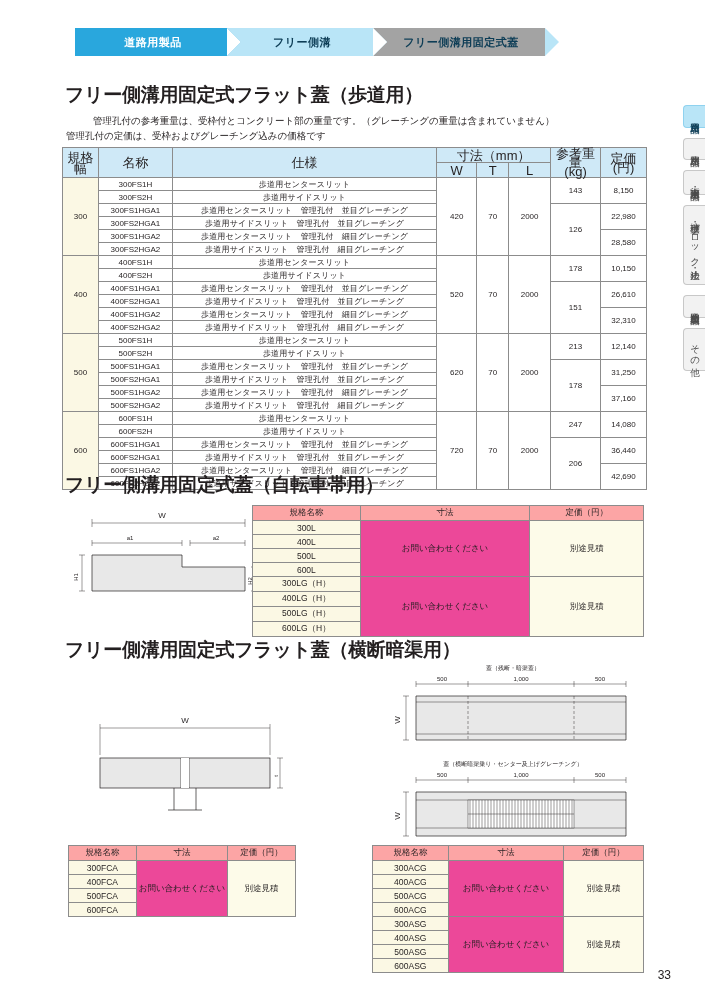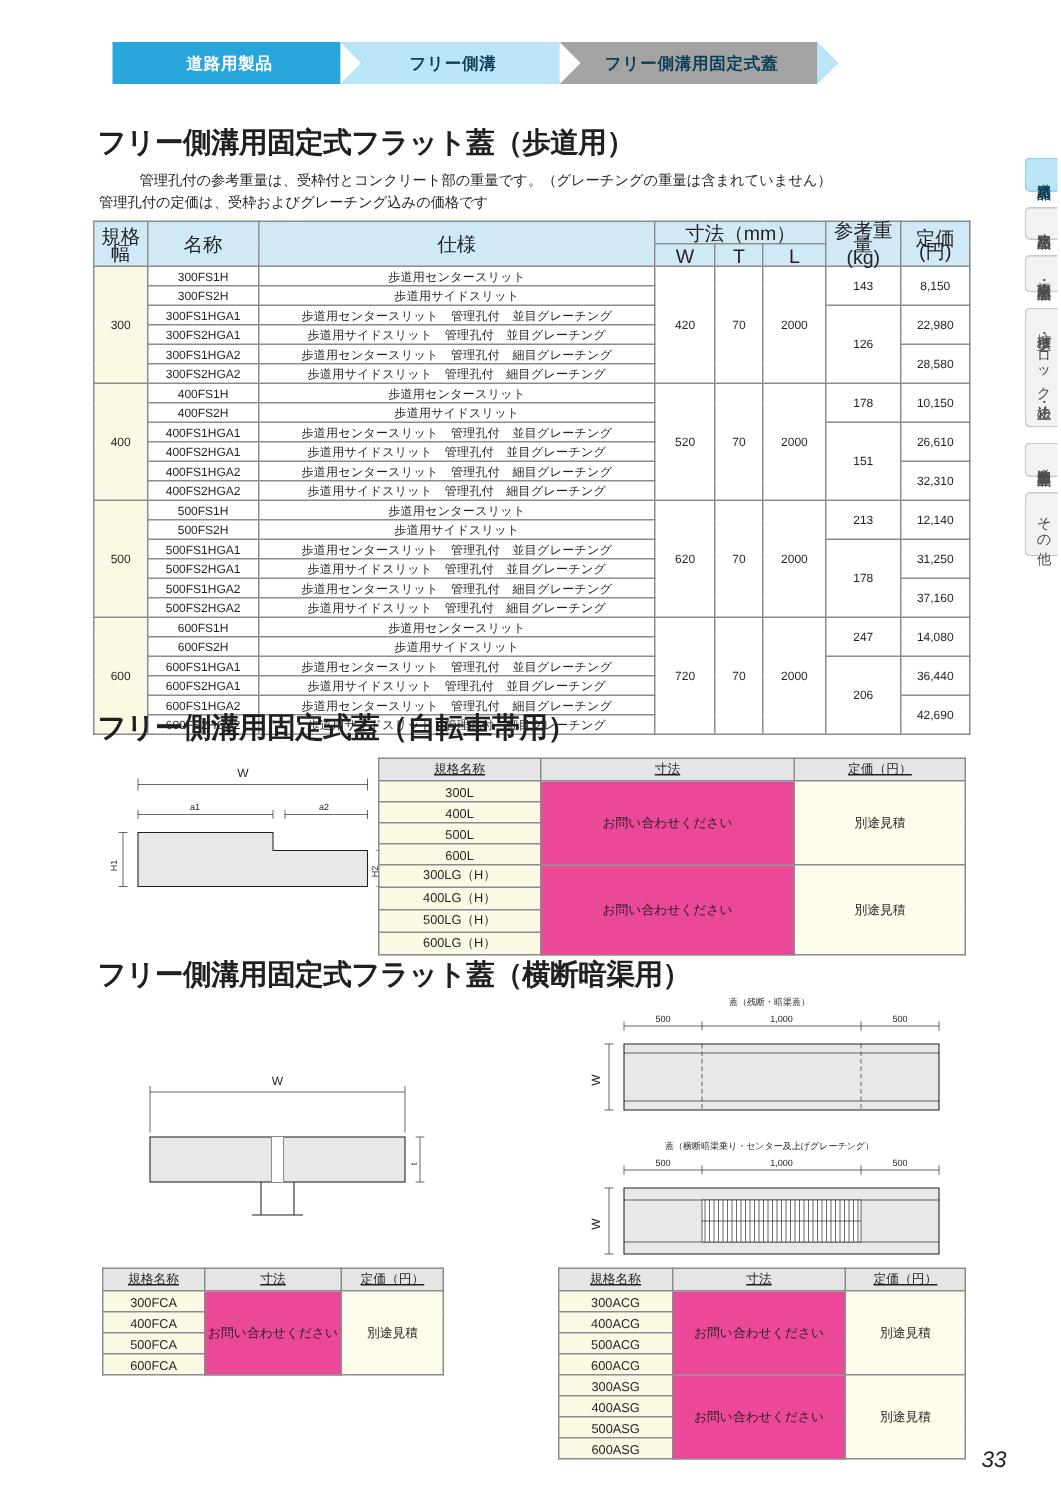--- a/index.html
+++ b/index.html
@@ -136,42 +136,41 @@
 
   
   table.small th, table.small td {
     border: 0.6px solid #8c8c8c;
     height: 14px;
     text-align: center;
     vertical-align: middle;
     font-weight: normal;
     font-size: 8.5px;
   }
-  table.small thead th { background: #e5e5e5; text-decoration: underline; }
+  table.small thead th { background: #fca5a5; }
   table.small td.nm { background: #fbf8e4; }
   table.small td.ask { background: #ec4899; }
   table.small td.est { background: #fdfbe9; }
 
   
   .fig { position: absolute; }
   svg { display: block; overflow: visible; }
   .dim { font-family: "Liberation Sans", sans-serif; font-size: 6px; fill: #231f20; }
   .lbl { font-family: "Liberation Sans", sans-serif; font-size: 8px; fill: #231f20; }
   .ln { stroke: #231f20; stroke-width: .7; fill: none; }
   .thin { stroke: #231f20; stroke-width: .45; fill: none; }
   .dash { stroke: #231f20; stroke-width: .45; fill: none; stroke-dasharray: 3 2; }
   .grayfill { fill: #e8e8e8; stroke: #231f20; stroke-width: .7; }
 
   .pageno {
     position: absolute;
     right: 36px;
     bottom: 18px;
-    font-size: 15px;
+    font-size: 12px;
     color: #231f20;
-    font-style: italic;
   }
 </style>
 </head>
 <body>
 
 <div class="crumbs">
   <div class="crumb c1">
     <span>道路用製品</span>
   </div>
   <div class="crumb c2">

